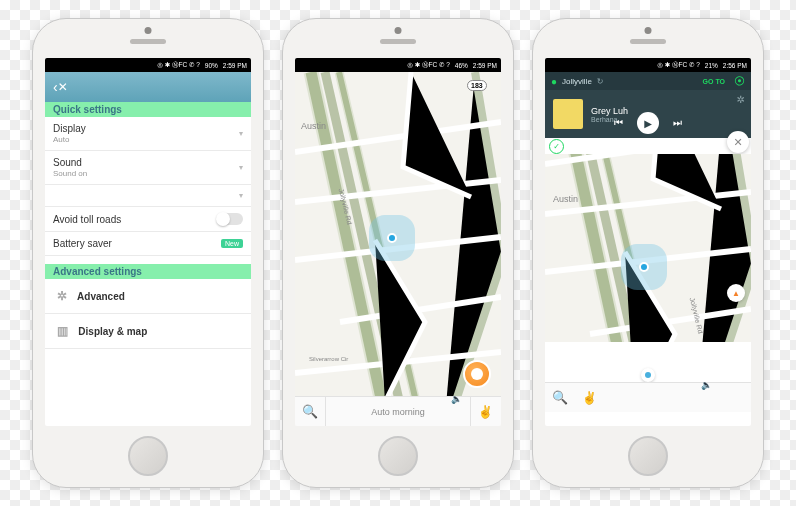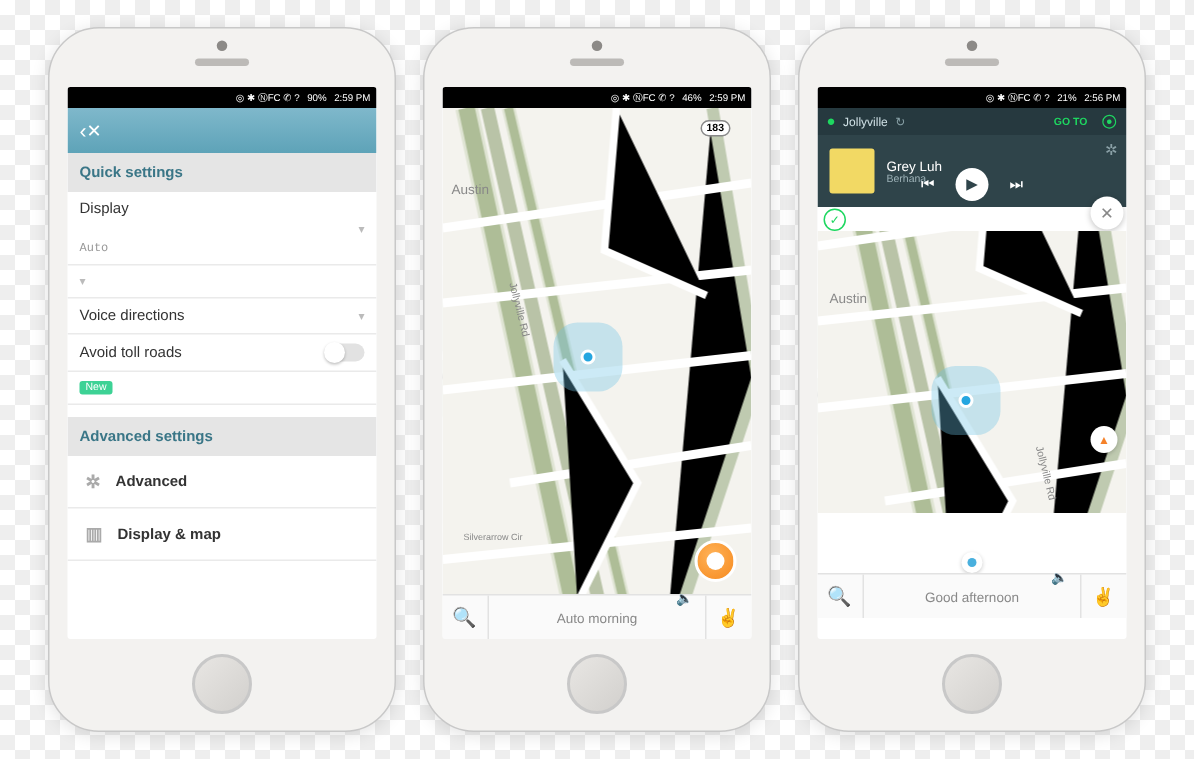--- a/index.html
+++ b/index.html
@@ -30,30 +30,30 @@
 }
 .status-bar .sl { margin-left: 3px; }
 .settings-header {
   height: 30px; background: linear-gradient(180deg,#7fb8cb,#5ea3b8);
   color: #fff; display: flex; align-items: center; padding: 0 8px; font-size: 12px;
 }
 .settings-header .back { font-size: 14px; }
 .settings-header .title { flex: 1; margin-left: 6px; font-weight: 500; }
 .settings-header .close { font-size: 12px; }
 .section-header {
-  height: 26px; background: #e5e5e5; color: #3a7687; display: flex; align-items: center;
+  height: 15px; background: #86efac; color: #3a7687; display: flex; align-items: center;
   padding: 0 8px; font-size: 10px; font-weight: 600;
 }
 .section-header.adv { margin-top: 8px; }
 .row {
   padding: 6px 8px; border-bottom: 1px solid #eaeaea; display: flex; align-items: center;
 }
 .row .text { flex: 1; }
 .row .label { font-size: 10px; color: #333; font-weight: 400; }
-.row .sub { font-size: 8px; color: #999; margin-top: 16px; font-family: Liberation Mono, monospace; }
+.row .sub { font-size: 8px; color: #999; margin-top: 1px; }
 .row .chev { color: #bbb; font-size: 8px; }
 .toggle { width: 26px; height: 12px; background: #e2e2e2; border-radius: 6px; position: relative; }
 .toggle .knob { width: 14px; height: 14px; background: #fff; border-radius: 50%; position: absolute; top: -1px; left: -1px; box-shadow: 0 1px 2px rgba(0,0,0,0.25); }
 .badge-new { background: #3dd295; color: #fff; font-size: 7px; padding: 1px 4px; border-radius: 2px; }
 .adv-row { display: flex; align-items: center; gap: 10px; padding: 10px 12px; border-bottom: 1px solid #eaeaea; font-size: 10px; font-weight: 600; color: #333; }
 .adv-row .icon { color: #aaa; font-size: 12px; }
 
 .map-bg { width: 100%; height: 100%; }
 .bottom-bar { position: absolute; left: 0; right: 0; bottom: 0; height: 30px; background: #fafafa; border-top: 1px solid #e2e2e2; display: flex; align-items: center; }
 .bottom-bar .sbtn { width: 30px; display: flex; align-items: center; justify-content: center; color: #4fb3e0; font-size: 13px; }
@@ -121,37 +121,43 @@
 </div>
 <div class="section-header">Quick settings</div>
 <div class="row">
 <div class="text">
           <div class="label">Display</div>
           <div class="sub">Auto</div>
         </div>
 <div class="chev">▾</div>
 </div>
 <div class="row">
+<div class="text">
+          <div class="label">Sound</div>
+          <div class="sub">Sound on</div>
+        </div>
 <div class="chev">▾</div>
 </div>
 <div class="row">
 <div class="text">
-          <div class="label">Voice directions</div>
         </div>
 <div class="chev">▾</div>
 </div>
 <div class="row">
 <div class="text">
           <div class="label">Avoid toll roads</div>
         </div>
 <div class="toggle">
           <div class="knob"></div>
         </div>
 </div>
 <div class="row">
+<div class="text">
+          <div class="label">Battery saver</div>
+        </div>
 <span class="badge-new">New</span>
 </div>
 <div class="section-header adv">Advanced settings</div>
 <div class="adv-row">
 <span class="icon">✲</span>
 <span>Advanced</span>
 </div>
 <div class="adv-row">
 <span class="icon">▥</span>
 <span>Display &amp; map</span>
@@ -233,21 +239,20 @@
         </svg>
 <div class="city-label" style="top:40px;left:8px">Austin</div>
 <div class="city-label" style="top:158px;left:133px;transform:rotate(76deg);font-size:7px">Jollyville Rd</div>
 <div class="loc-dot" style="top:108px;left:94px"></div>
 <div class="compass" style="top:130px">▲</div>
 <div class="nav-dot"></div>
 <div class="bottom-bar">
 <div class="sbtn">
             <span>🔍</span>
           </div>
-<div class="mid">Good afternoon</div>
 <div class="mute">🔈</div>
 <div class="rbtn">
             <span>✌</span>
           </div>
 </div>
 </div>
 </div>
 <div class="home-btn"></div>
 </div>
 

